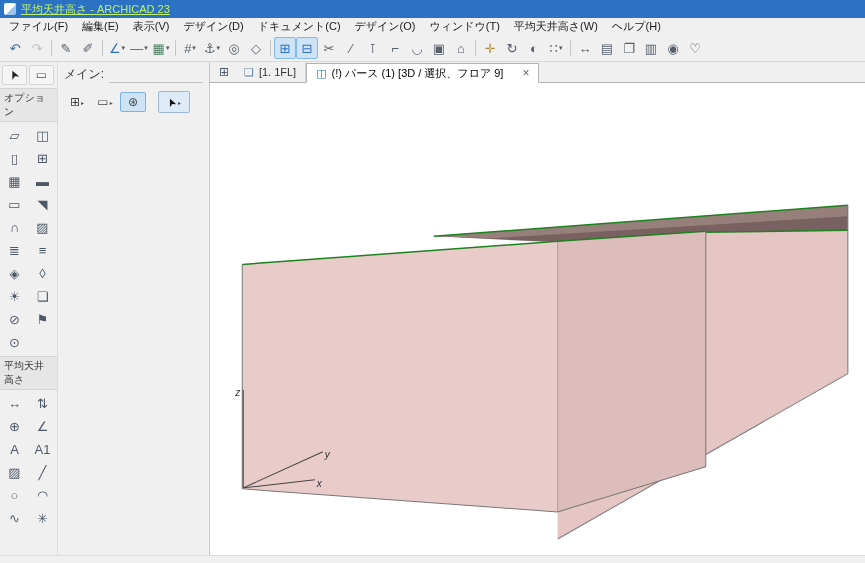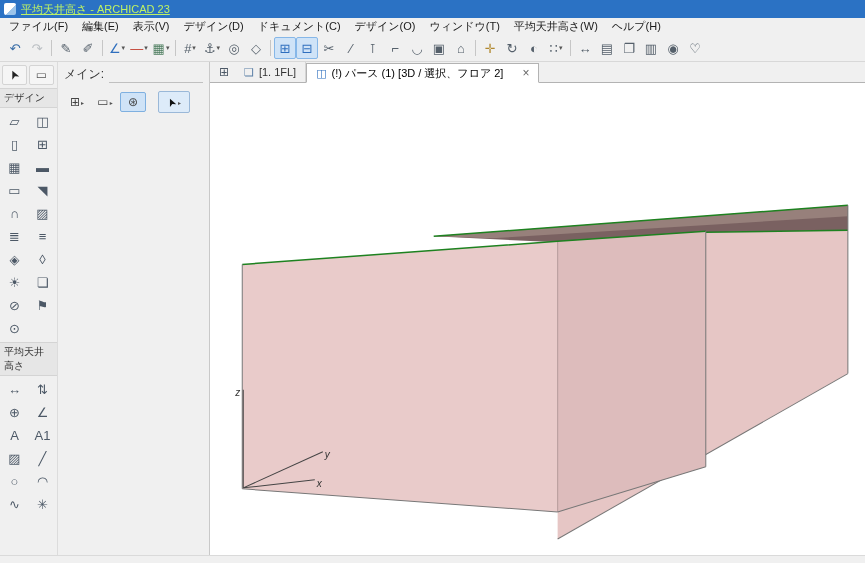--- a/index.html
+++ b/index.html
@@ -257,21 +257,21 @@
           <div class="sel-btn">
             <span style="display:inline-block;transform:rotate(-115deg)">➤</span>
           </div>
 
           <div class="sel-btn">
             <span style="color:#555">▭</span>
           </div>
 
       </div>
       <div class="tb-section">
-        <div class="section-header">デザイン</div>
+        <div class="section-header">オプション</div>
         <div class="tool-grid">
 
             <div class="tool-btn">
               <span>▱</span>
             </div>
 
             <div class="tool-btn">
               <span>◫</span>
             </div>
 
@@ -438,21 +438,21 @@
         <div style="display:flex;align-items:flex-end;">
 
             <div class="tab">
               <span class="tab-icon" style="color:#5b7fa6">❏</span>
               <span class="tab-label">[1. 1FL]</span>
 
             </div>
 
             <div class="tab pressed">
               <span class="tab-icon" style="color:#2f6fbe">◫</span>
-              <span class="tab-label">(!) パース (1) [3D / 選択、フロア 2]</span>
+              <span class="tab-label">(!) パース (1) [3D / 選択、フロア 9]</span>
               <span class="tab-close">×</span>
             </div>
 
         </div>
       </div>
 
       <div class="canvas">
         <svg viewBox="0 0 650 471" preserveAspectRatio="none">
 
           <polygon points="222,153 633,122 633,147 492,149 345,159" fill="#7a6161"></polygon>

